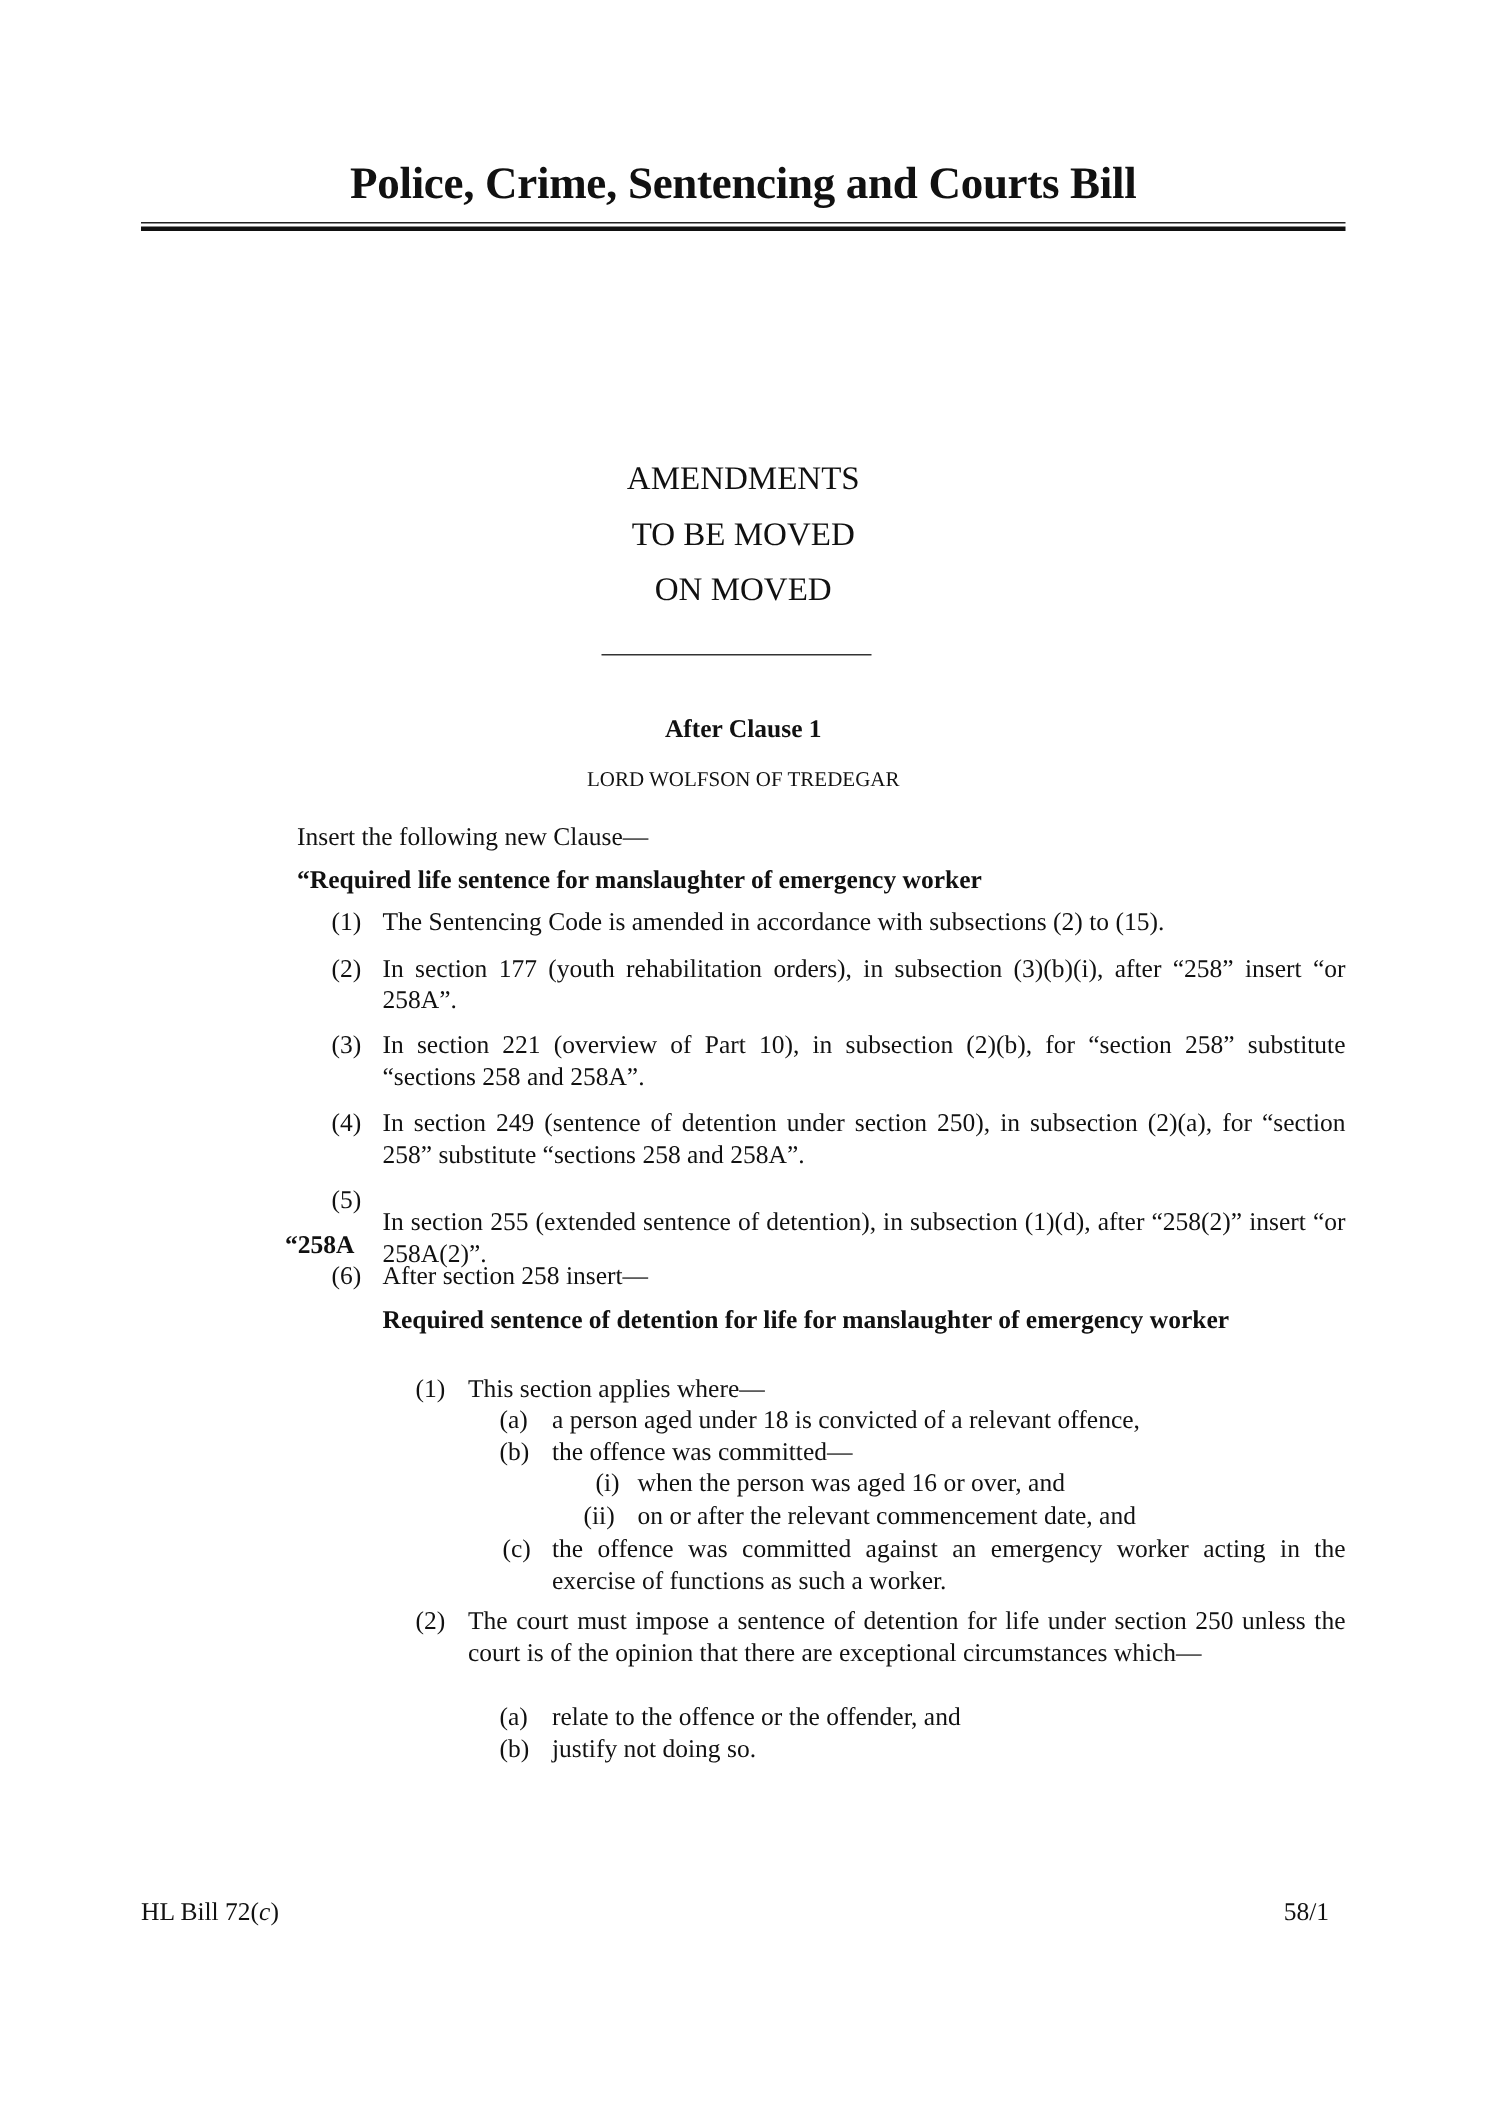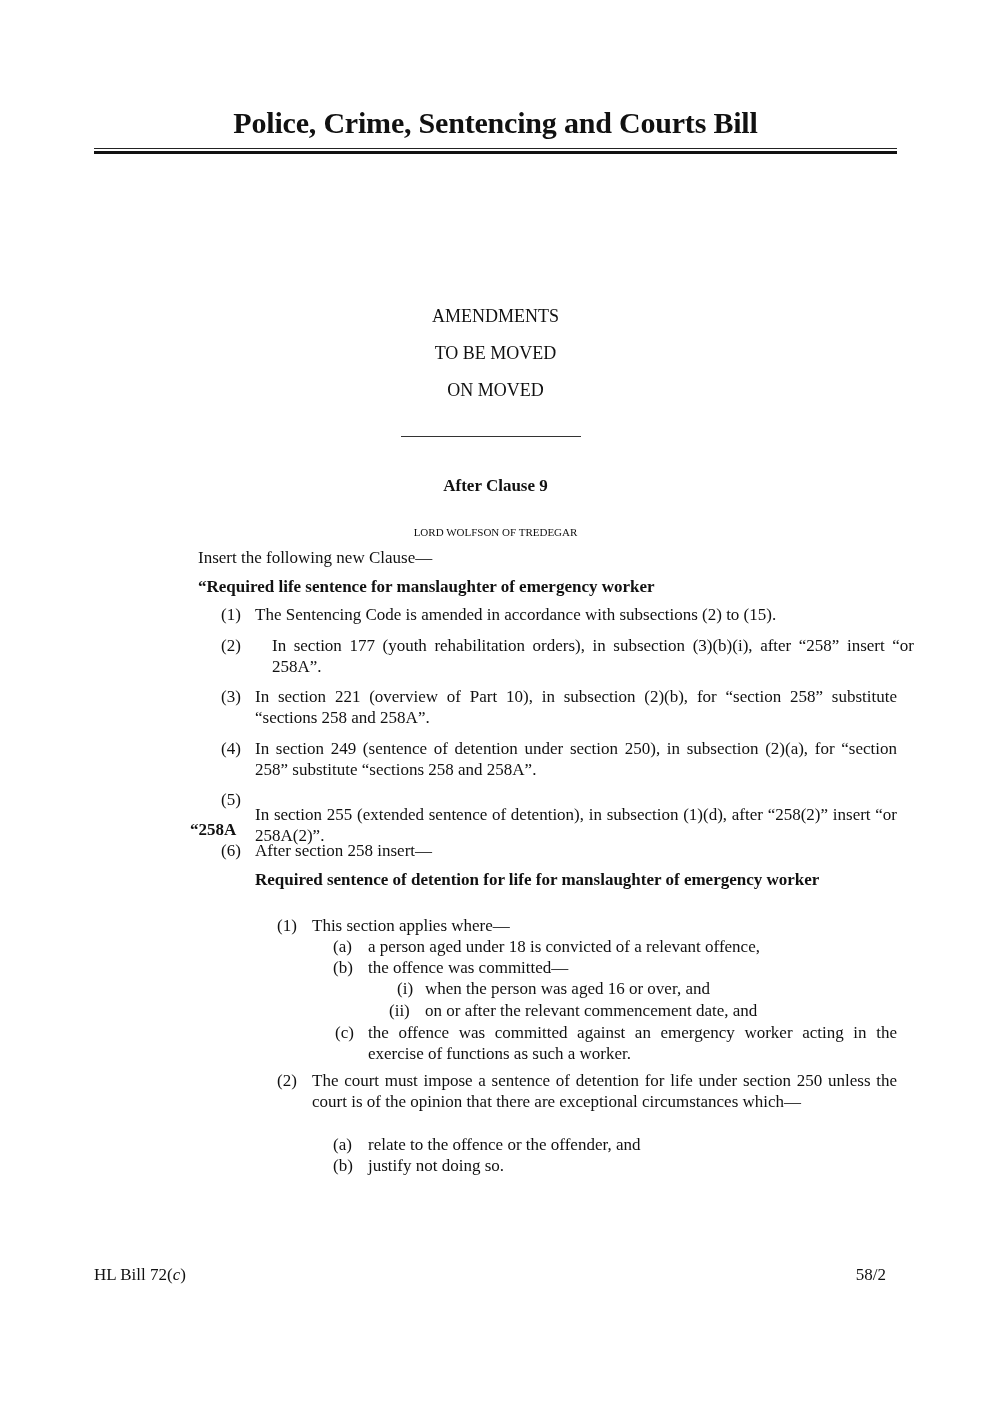--- a/index.html
+++ b/index.html
@@ -8,21 +8,21 @@
       font-family: "Liberation Serif", "DejaVu Serif", serif;
       color: #111111;
     }
     .title {
       position: absolute; left: 94px; width: 803px; top: 106px;
       text-align: center; font-weight: bold; font-size: 30px; letter-spacing: -0.2px;
     }
     .rule-thin { position: absolute; left: 94px; width: 803px; top: 148px; height: 1px; background: #222; }
     .rule-thick { position: absolute; left: 94px; width: 803px; top: 151px; height: 3px; background: #111; }
     .center-line {
-      position: absolute; left: 0; width: 991px; text-align: center; font-size: 18px;
+      position: absolute; left: 0; width: 991px; text-align: center; font-size: 22px;
     }
     .sep { position: absolute; left: 401px; width: 180px; top: 436px; height: 1px; background: #333; }
     .bold { font-weight: bold; }
     .p { position: absolute; font-size: 17px; line-height: 21px; }
     .num { position: absolute; font-size: 17px; line-height: 21px; }
     .just { text-align: justify; }
     .footer { position: absolute; top: 1265px; font-size: 17px; }
   </style>
 </head>
 <body>
@@ -31,31 +31,31 @@
 
   <div class="title">Police, Crime, Sentencing and Courts Bill</div>
   <div class="rule-thin"></div>
   <div class="rule-thick"></div>
 
   <div class="center-line" style="top:306px">AMENDMENTS</div>
   <div class="center-line" style="top:343px">TO BE MOVED</div>
   <div class="center-line" style="top:380px">ON MOVED</div>
   <div class="sep"></div>
 
-  <div class="center-line bold" style="top:476px;font-size:17px">After Clause 9</div>
-  <div class="center-line" style="top:526px;font-size:11px">LORD WOLFSON OF TREDEGAR</div>
+  <div class="center-line bold" style="top:476px;font-size:17px">After Clause 1</div>
+  <div class="center-line" style="top:513px;font-size:14px">LORD WOLFSON OF TREDEGAR</div>
 
   <div class="p" style="left:198px;top:547px">Insert the following new Clause—</div>
   <div class="p bold" style="left:198px;top:576px">“Required life sentence for manslaughter of emergency worker</div>
 
   <div class="num" style="left:221px;top:604px">(1)</div>
   <div class="p just" style="left:255px;top:604px;width:642px">The Sentencing Code is amended in accordance with subsections (2) to (15).</div>
 
   <div class="num" style="left:221px;top:635px">(2)</div>
-  <div class="p just" style="left:272px;top:635px;width:642px">In section 177 (youth rehabilitation orders), in subsection (3)(b)(i), after “258” insert “or 258A”.</div>
+  <div class="p just" style="left:255px;top:635px;width:642px">In section 177 (youth rehabilitation orders), in subsection (3)(b)(i), after “258” insert “or 258A”.</div>
 
   <div class="num" style="left:221px;top:686px">(3)</div>
   <div class="p just" style="left:255px;top:686px;width:642px">In section 221 (overview of Part 10), in subsection (2)(b), for “section 258” substitute “sections 258 and 258A”.</div>
 
   <div class="num" style="left:221px;top:738px">(4)</div>
   <div class="p just" style="left:255px;top:738px;width:642px">In section 249 (sentence of detention under section 250), in subsection (2)(a), for “section 258” substitute “sections 258 and 258A”.</div>
 
   <div class="num" style="left:221px;top:789px">(5)</div>
   <div class="p just" style="left:255px;top:804px;width:642px">In section 255 (extended sentence of detention), in subsection (1)(d), after “258(2)” insert “or 258A(2)”.</div>
 
@@ -86,15 +86,15 @@
   <div class="num" style="left:277px;top:1070px">(2)</div>
   <div class="p just" style="left:312px;top:1070px;width:585px">The court must impose a sentence of detention for life under section 250 unless the court is of the opinion that there are exceptional circumstances which—</div>
 
   <div class="num" style="left:333px;top:1134px">(a)</div>
   <div class="p" style="left:368px;top:1134px">relate to the offence or the offender, and</div>
 
   <div class="num" style="left:333px;top:1155px">(b)</div>
   <div class="p" style="left:368px;top:1155px">justify not doing so.</div>
 
   <div class="footer" style="left:94px"><span>HL Bill 72(</span><i>c</i><span>)</span></div>
-  <div class="footer" style="right:105px">58/2</div>
+  <div class="footer" style="right:105px">58/1</div>
 
 </div>
 
 </body></html>

